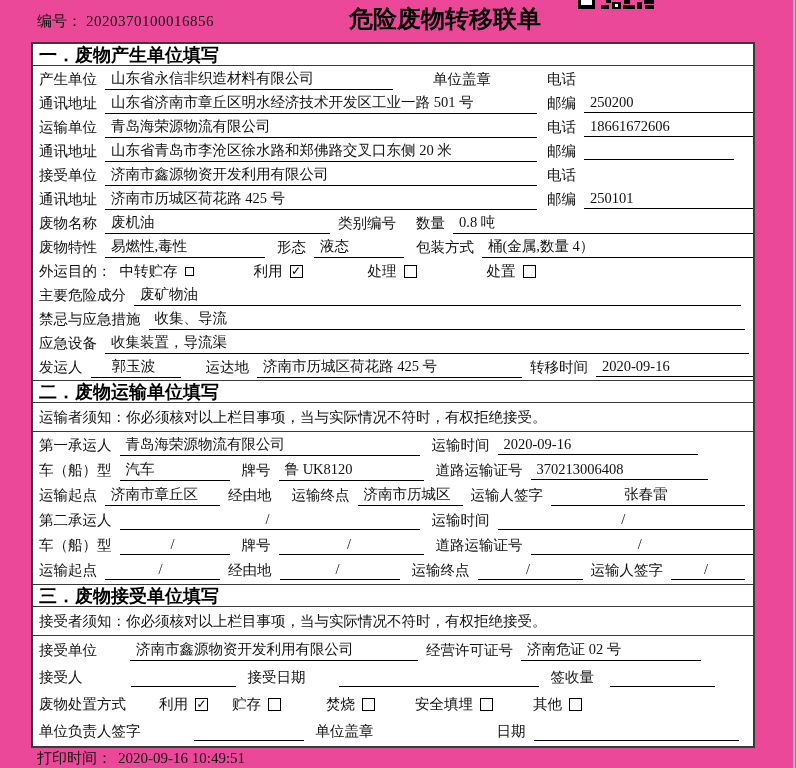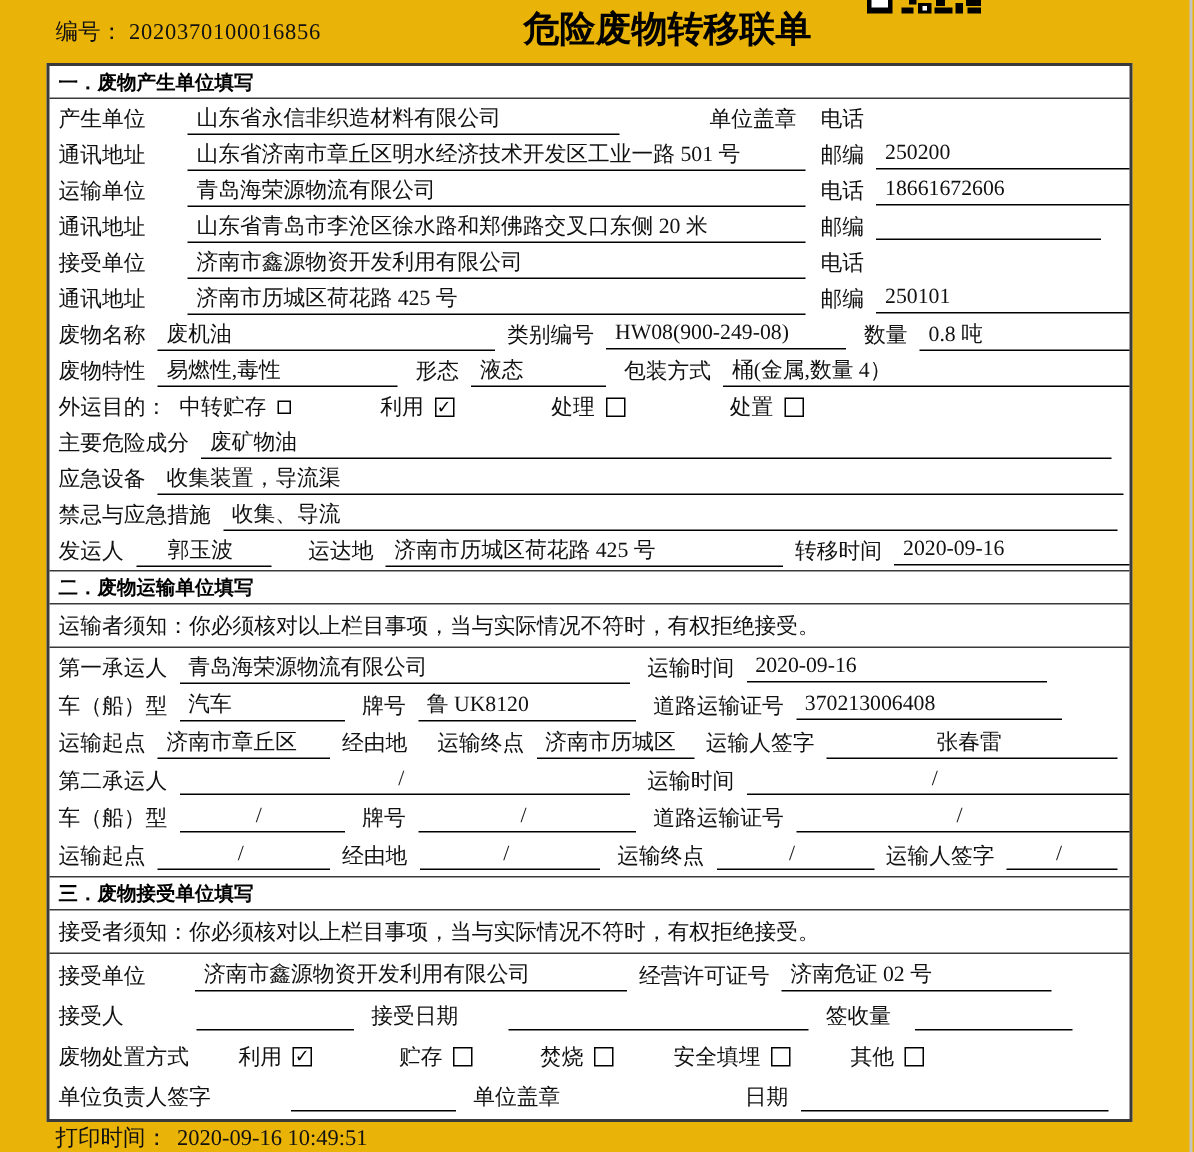--- a/index.html
+++ b/index.html
@@ -1,20 +1,20 @@
 <!DOCTYPE html>
 <html><head>
 <meta charset="utf-8">
 <style>
   * { margin:0; padding:0; box-sizing:border-box; }
   html,body { background:#fff; }
   .page {
     position:relative;
     width:796px; height:768px;
-    background:#eab308;
+    background:#ec4899;
     color:#111;
     font-family:"Liberation Serif","DejaVu Serif",serif;
     font-size:14.5px;
     overflow:hidden;
   }
   .page-edge-right {
     position:absolute; top:0; right:1px; width:2px; height:100%;
     background:#c3c3c3;
   }
   
@@ -27,48 +27,48 @@
   .qr-fragment { position:absolute; left:578px; top:0; }
   
   .form-box {
     position:absolute; left:31px; top:42px; width:724px;
     border:2px solid #3a3a3a;
     background:#fff;
   }
   .s-title {
     height:22px; display:flex; align-items:center;
     padding:1px 6px 0 6px;
-    font-weight:bold; font-size:13px; color:#000;
+    font-weight:bold; font-size:18px; color:#000;
     border-bottom:1.5px solid #3a3a3a;
   }
   .notice {
     height:29px; display:flex; align-items:center;
     padding:0 6px;
     border-bottom:1.5px solid #3a3a3a;
   }
   .rows { padding:1px 0; }
   .row  { height:24px; display:flex; align-items:center; padding:0 0 0 6px; }
   .row2 { height:25px; }
   .row3 { height:27px; }
   .sec2, .sec3 { border-top:1.5px solid #3a3a3a; }
   .lab { white-space:nowrap; margin-right:8px; }
-  .left5col { width:508px; flex:none; display:flex; align-items:center;gap:20px; }
+  .left5col { width:508px; flex:none; display:flex; align-items:center; }
   .u {
     border-bottom:1px solid #000;
     padding:0 4px 1px 6px;
     white-space:nowrap; overflow:hidden;
     min-height:18px;
   }
   .u.fill { flex:1; }
   .u.ctr { text-align:center; padding-left:0; }
   .mr4{margin-right:4px}.mr8{margin-right:8px}.mr10{margin-right:10px}
   .mr12{margin-right:12px}.mr14{margin-right:14px}.mr45{margin-right:45px}
   .mr55{margin-right:55px}
   .ml8{margin-left:8px}.ml12{margin-left:12px}.ml25{margin-left:25px}
-  .ml40{margin-left:40px}.ml45{margin-left:45px}.ml50{margin-left:58px}
+  .ml40{margin-left:40px}.ml45{margin-left:45px}.ml50{margin-left:24px}
   .ml60{margin-left:60px}.ml65{margin-left:65px}.ml70{margin-left:70px}
   .ml115{margin-left:115px}
   .w90{width:90px}.w105{width:105px}.w110{width:110px}.w115{width:115px}
   .w120{width:120px}.w145{width:145px}.w150{width:150px}.w160{width:160px}
   .w180{width:180px}.w200{width:200px}.w225{width:225px}.w265{width:265px}
   .w288{width:288px}.w300{width:300px}
   .cb {
     display:inline-block; width:13px; height:13px;
     border:1.5px solid #000; margin-left:7px;
     font-size:12px; line-height:11px; text-align:center;
@@ -153,21 +153,20 @@
             <span class="lab">通讯地址</span>
             <span class="u fill mr10">济南市历城区荷花路 425 号</span>
           </div>
           <span class="lab">邮编</span>
           <span class="u fill">250101</span>
         </div>
         <div class="row">
           <span class="lab">废物名称</span>
           <span class="u w225">废机油</span>
           <span class="lab ml8">类别编号</span>
-          <span class="u w160">HW08(900-249-08)</span>
           <span class="lab ml12">数量</span>
           <span class="u fill">0.8 吨</span>
         </div>
         <div class="row">
           <span class="lab">废物特性</span>
           <span class="u w160">易燃性,毒性</span>
           <span class="lab ml12">形态</span>
           <span class="u w90">液态</span>
           <span class="lab ml12">包装方式</span>
           <span class="u fill">桶(金属,数量  4）</span>
@@ -181,26 +180,26 @@
           <span class="ml65">处理</span>
           <span class="cb"></span>
           <span class="ml70">处置</span>
           <span class="cb"></span>
         </div>
         <div class="row">
           <span class="lab">主要危险成分</span>
           <span class="u fill mr12">废矿物油</span>
         </div>
         <div class="row">
+          <span class="lab">禁忌与应急措施</span>
+          <span class="u fill mr8">收集、导流</span>
+        </div>
+        <div class="row">
           <span class="lab">应急设备</span>
           <span class="u fill mr4">收集装置，导流渠</span>
-        </div>
-        <div class="row">
-          <span class="lab">禁忌与应急措施</span>
-          <span class="u fill mr8">收集、导流</span>
         </div>
         <div class="row">
           <span class="lab">发运人</span>
           <span class="u w90 ctr">郭玉波</span>
           <span class="lab ml25">运达地</span>
           <span class="u w265">济南市历城区荷花路 425 号</span>
           <span class="lab ml8">转移时间</span>
           <span class="u fill">2020-09-16</span>
         </div>
       </div>

